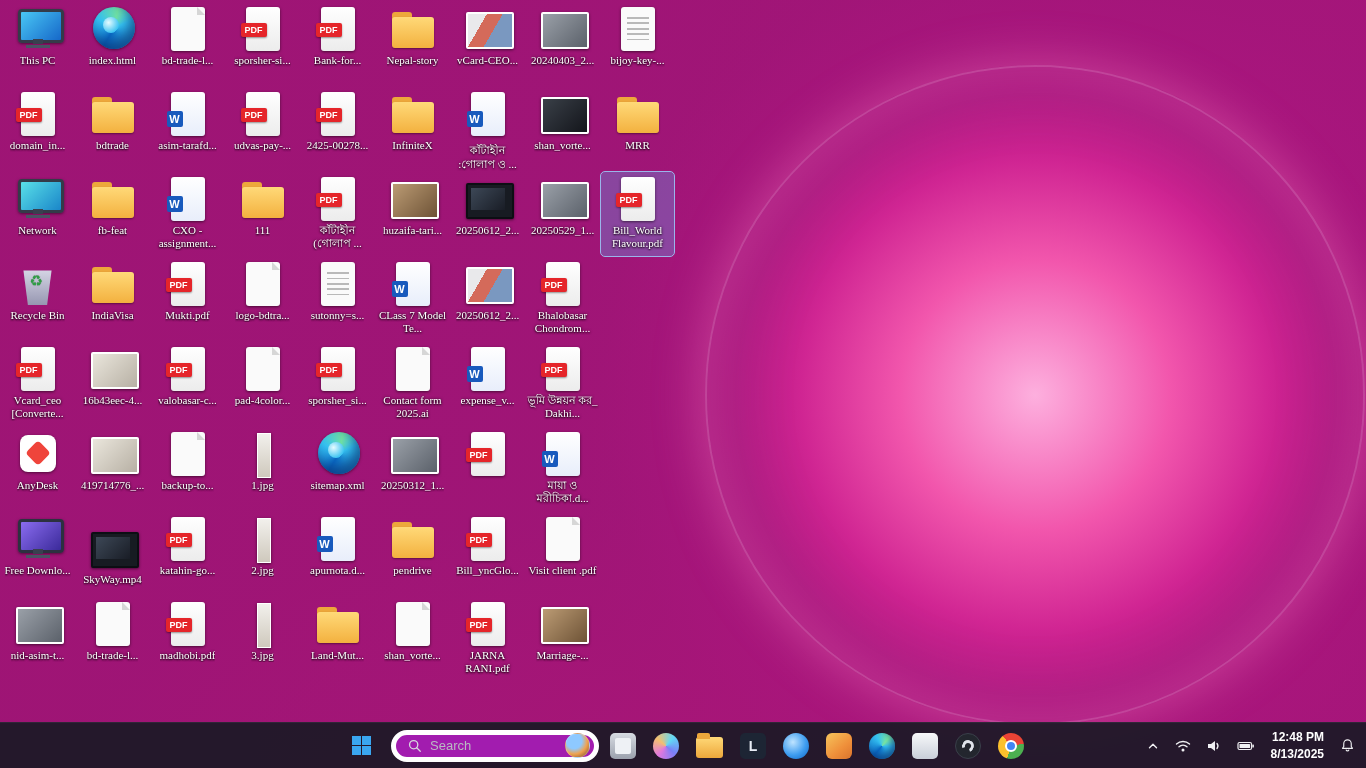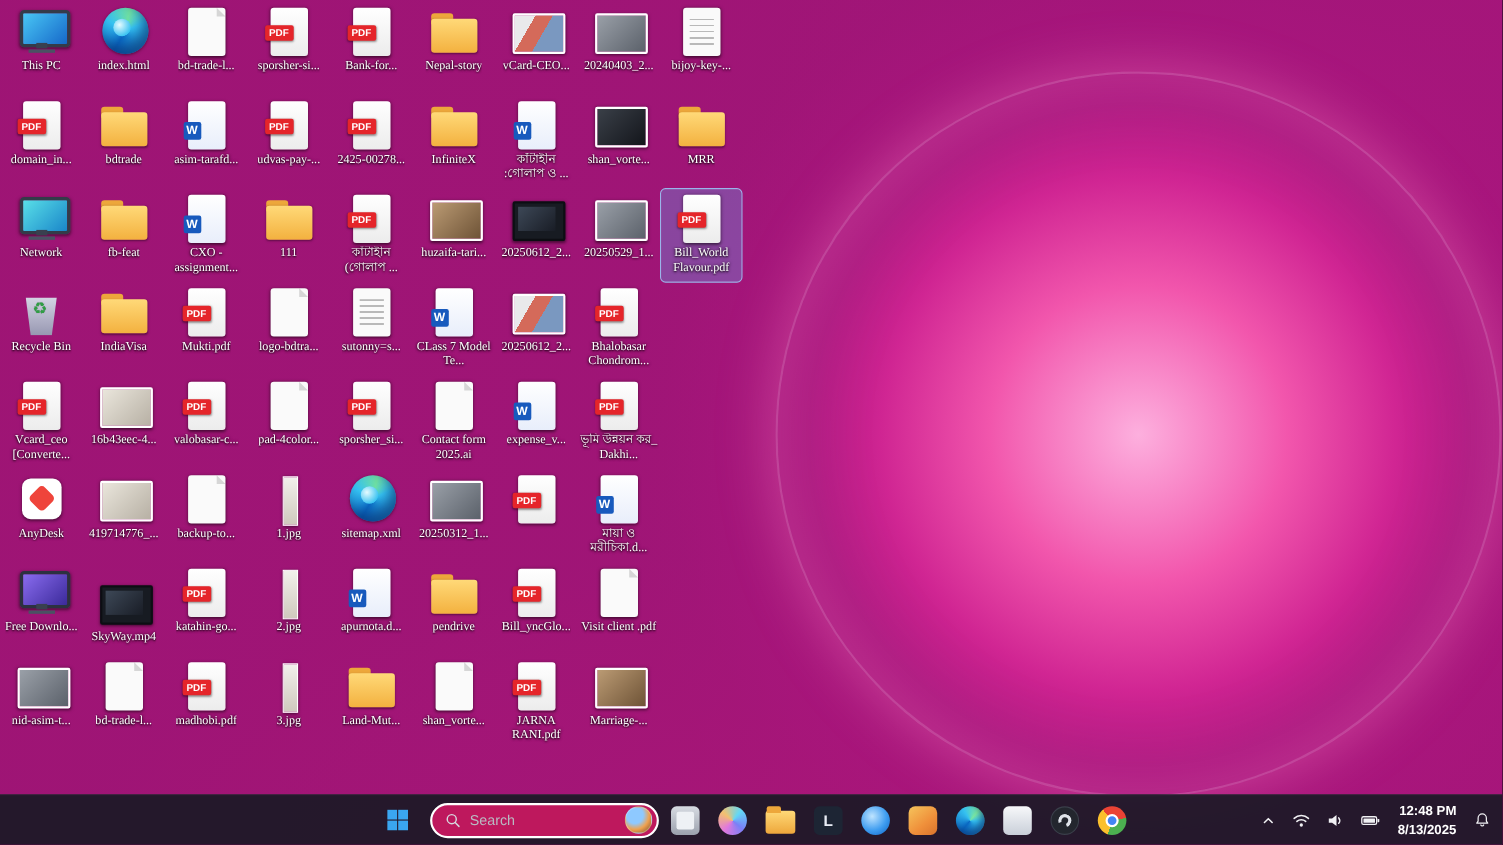--- a/index.html
+++ b/index.html
@@ -112,22 +112,22 @@
     border:1px solid #fff; box-shadow:0 1px 3px rgba(0,0,0,.55); }
 
   
   .taskbar { position:absolute; left:0; bottom:0; width:1366px; height:46px;
     background:rgba(27,25,38,.93); border-top:1px solid rgba(255,255,255,.06);
     display:flex; align-items:center; }
   .tb-center { position:absolute; left:50%; top:0; height:100%; transform:translateX(-50%);
     display:flex; align-items:center; gap:11px; }
   .start-btn { width:38px; height:38px; border-radius:6px; display:flex; align-items:center; justify-content:center; cursor:pointer; }
 
-  .search-pill { width:208px; height:32px; border-radius:16px; background:#be185d;
-    border:2px solid #ffffff; display:flex; align-items:center; padding:0 4px 0 12px; gap:8px; cursor:pointer; }
+  .search-pill { width:208px; height:32px; border-radius:16px; background:#a21caf;
+    border:5px solid #ffffff; display:flex; align-items:center; padding:0 4px 0 12px; gap:8px; cursor:pointer; }
   .search-pill .stext { flex:1; color:#b9bac2; font-size:13px; }
   .search-img { width:25px; height:25px; border-radius:50%;
     background:radial-gradient(circle at 35% 30%,#8ec9ff 0 35%,#f0a24f 60%,#6e4527);
     border:1px solid rgba(255,255,255,.25); }
 
   .tb-app { width:26px; height:26px; position:relative; display:flex; align-items:center; justify-content:center;
     font:700 14px/1 "Liberation Sans",sans-serif; color:#fff; cursor:pointer; }
   .app-gray-app { background:linear-gradient(#d7dbe2,#9ba1ad); border-radius:5px; }
   .app-gray-app::after { content:""; position:absolute; inset:5px; background:#eef1f5; border-radius:2px; }
   .app-copilot { border-radius:50%; background:conic-gradient(from 40deg,#62d8f5,#7a7ff7,#e178dd,#f3c06f,#62d8f5); }
@@ -212,21 +212,21 @@
     <div class="lbl">udvas-pay-...</div>
   </div>
     <div class="dicon" style="grid-area: 2 / 5;">
     <div class="gfx t-pdf"></div>
     <div class="lbl">2425-00278...</div>
   </div>
     <div class="dicon" style="grid-area: 2 / 6;">
     <div class="gfx t-folder"></div>
     <div class="lbl">InfiniteX</div>
   </div>
-    <div class="dicon" style="grid-area: 2 / 7;">
+    <div class="dicon" style="grid-area: 2 / 7; justify-content: space-between;">
     <div class="gfx t-word"></div>
     <div class="lbl">কাঁটাহীন :গোলাপ ও ...</div>
   </div>
     <div class="dicon" style="grid-area: 2 / 8;">
     <div class="gfx t-img-dark"></div>
     <div class="lbl">shan_vorte...</div>
   </div>
     <div class="dicon" style="grid-area: 2 / 9;">
     <div class="gfx t-folder"></div>
     <div class="lbl">MRR</div>

